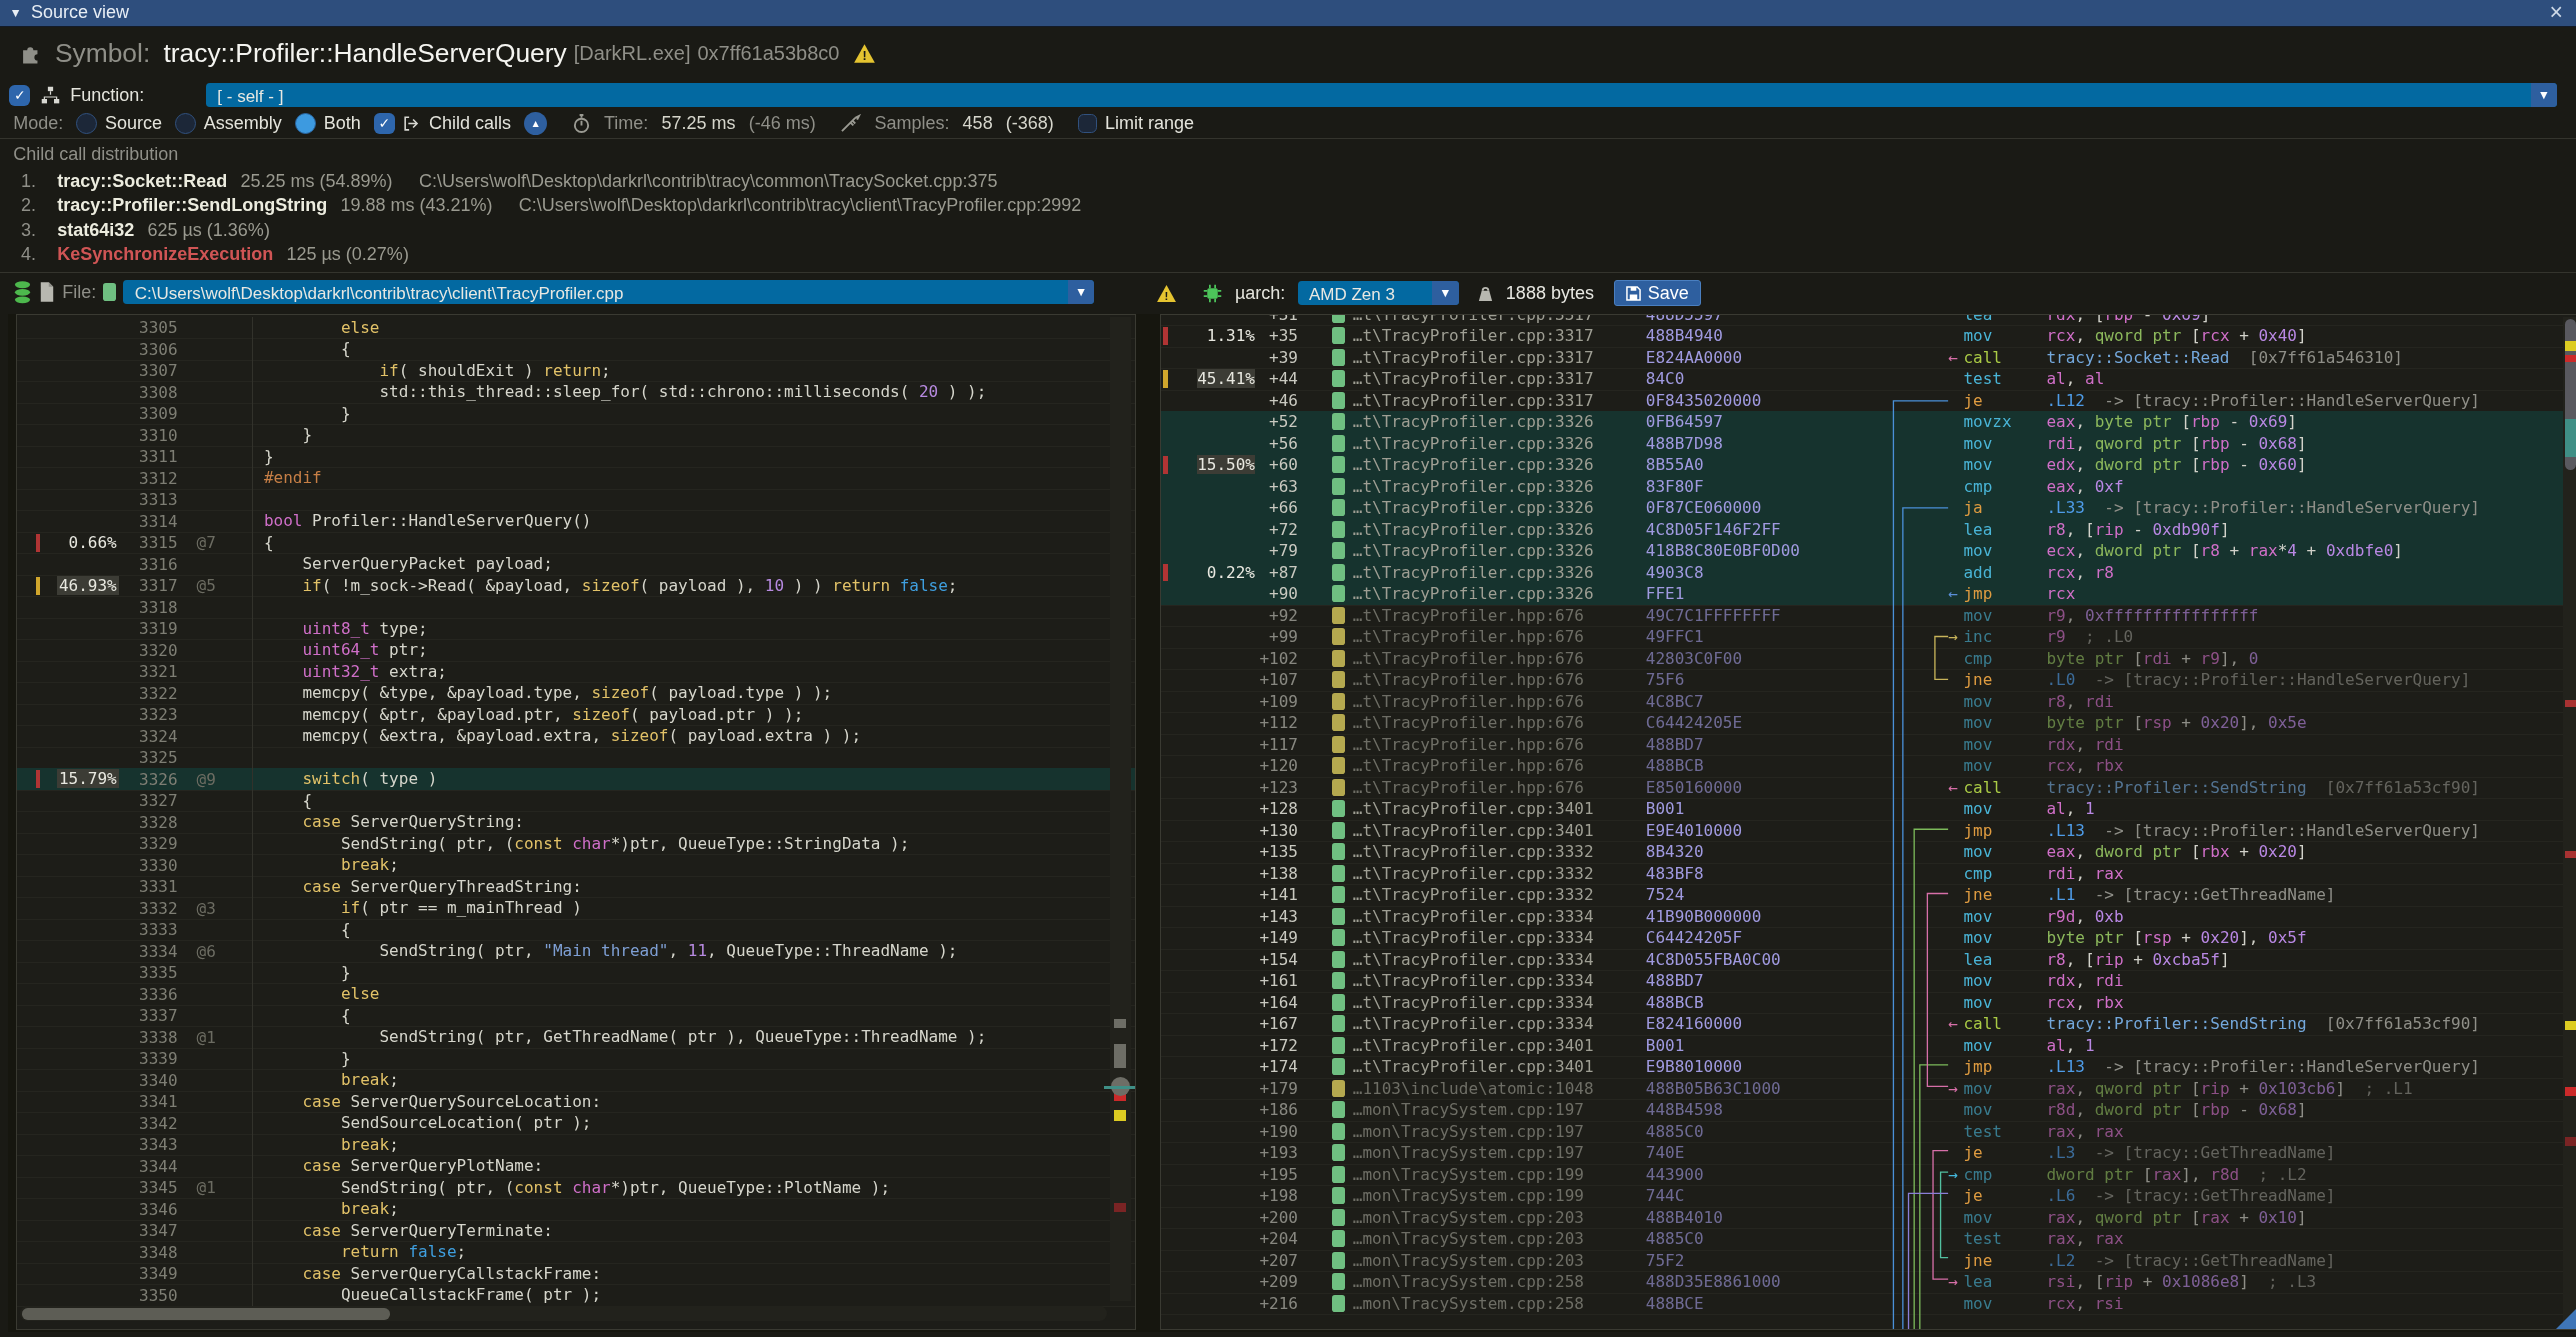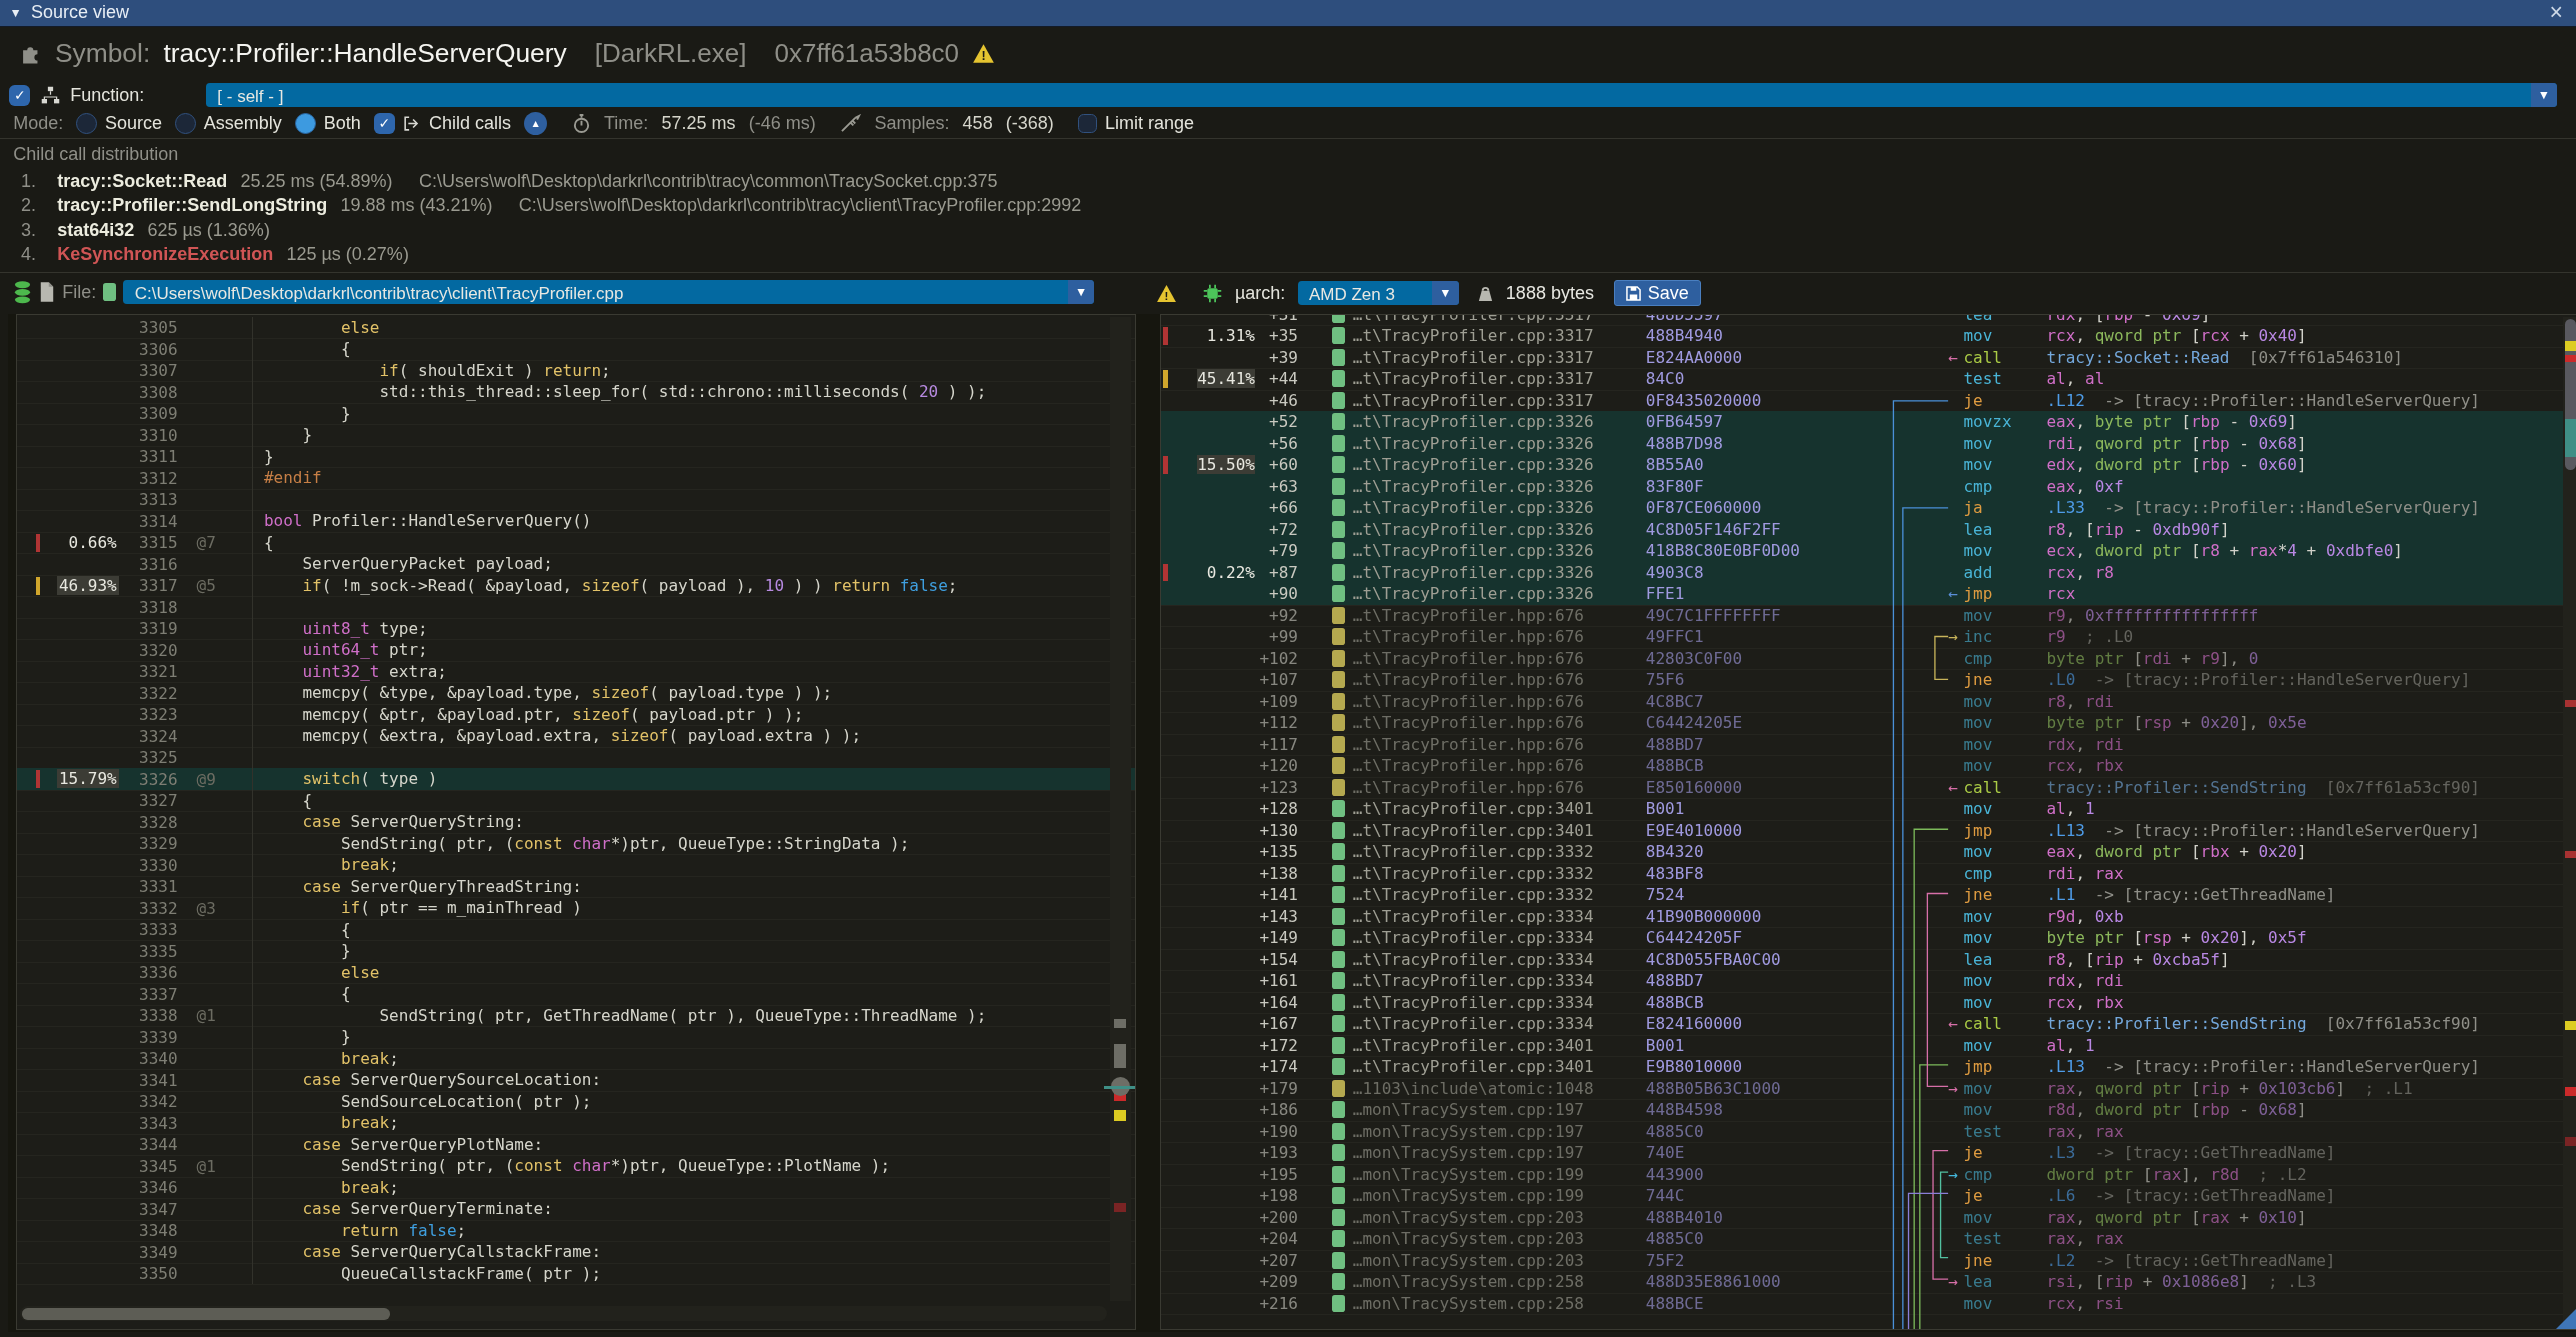--- a/index.html
+++ b/index.html
@@ -9,21 +9,21 @@
   .titlebar{position:absolute;left:0;top:0;width:100%;height:25.5px;background:#2e4e7d;
             display:flex;align-items:center;border-bottom:0.9px solid #121a28;}
   .tb-collapse{color:#e8eef5;font-size:12.3px;margin-left:9.4px;cursor:pointer;}
   .tb-title{color:#e8eef5;font-size:18px;margin-left:9.4px;}
   .tb-close{position:absolute;right:13.2px;top:0;color:#cdd8e6;font-size:23px;line-height:24.6px;cursor:pointer;}
   
   .symbol-row{position:absolute;left:0;top:28px;width:100%;height:51px;display:flex;align-items:center;}
   .symbol-row .icon{margin-left:19px;}
   .sym-label{color:#8f8f88;font-size:26.4px;margin-left:11.3px;}
   .sym-name{color:#f4f4f0;font-size:26.4px;margin-left:13.2px;}
-  .sym-meta{color:#8f8f88;font-size:26px;margin-left:28px;}
+  .sym-meta{color:#8f8f88;font-size:20px;margin-left:7px;}
   .warn-i{display:inline-block;margin-left:13.2px;}
   
   .fn-row{position:absolute;left:0;top:82px;width:100%;height:26.4px;display:flex;align-items:center;}
   .chk{display:inline-flex;align-items:center;justify-content:center;width:21px;height:21px;border-radius:5.7px;
        background:#2e66ac;color:#fff;font-size:14px;flex:none;}
   .chk.off{background:#1c2738;border:1.9px solid #31517e;width:17px;height:17px;color:transparent;}
   .fn-row .chk{margin-left:9.4px;}
   .fn-label{color:#e4e4dc;font-size:18px;margin-left:9.4px;}
   .combo{height:24.6px;background:#0369a1;border-radius:3.8px;display:flex;align-items:flex-end;position:relative;}
   .combo .val{color:#e8e8e2;font-size:17px;padding:0 11.3px;white-space:nowrap;overflow:hidden;}
@@ -323,20 +323,21 @@
           <div class="row"><div class="s-pct"><span class="ptxt"></span></div><div class="s-num">3324</div><div class="s-anno"></div><div class="s-code"><span class="tk-d">    memcpy( &amp;extra, &amp;payload.extra, </span><span class="tk-k">sizeof</span><span class="tk-d">( payload.extra ) );</span></div></div>
           <div class="row"><div class="s-pct"><span class="ptxt"></span></div><div class="s-num">3325</div><div class="s-anno"></div><div class="s-code"></div></div>
           <div class="row hl"><div class="s-pct"><i class="pbar r"></i><span class="ptxt boxed">15.79%</span></div><div class="s-num">3326</div><div class="s-anno">@9</div><div class="s-code"><span class="tk-d">    </span><span class="tk-k">switch</span><span class="tk-d">( type )</span></div></div>
           <div class="row"><div class="s-pct"><span class="ptxt"></span></div><div class="s-num">3327</div><div class="s-anno"></div><div class="s-code"><span class="tk-d">    {</span></div></div>
           <div class="row"><div class="s-pct"><span class="ptxt"></span></div><div class="s-num">3328</div><div class="s-anno"></div><div class="s-code"><span class="tk-d">    </span><span class="tk-k">case</span><span class="tk-d"> ServerQueryString:</span></div></div>
           <div class="row"><div class="s-pct"><span class="ptxt"></span></div><div class="s-num">3329</div><div class="s-anno"></div><div class="s-code"><span class="tk-d">        SendString( ptr, (</span><span class="tk-k">const</span><span class="tk-d"> </span><span class="tk-t">char</span><span class="tk-d">*)ptr, QueueType::StringData );</span></div></div>
           <div class="row"><div class="s-pct"><span class="ptxt"></span></div><div class="s-num">3330</div><div class="s-anno"></div><div class="s-code"><span class="tk-d">        </span><span class="tk-k">break</span><span class="tk-d">;</span></div></div>
           <div class="row"><div class="s-pct"><span class="ptxt"></span></div><div class="s-num">3331</div><div class="s-anno"></div><div class="s-code"><span class="tk-d">    </span><span class="tk-k">case</span><span class="tk-d"> ServerQueryThreadString:</span></div></div>
           <div class="row"><div class="s-pct"><span class="ptxt"></span></div><div class="s-num">3332</div><div class="s-anno">@3</div><div class="s-code"><span class="tk-d">        </span><span class="tk-k">if</span><span class="tk-d">( ptr == m_mainThread )</span></div></div>
           <div class="row"><div class="s-pct"><span class="ptxt"></span></div><div class="s-num">3333</div><div class="s-anno"></div><div class="s-code"><span class="tk-d">        {</span></div></div>
+          <div class="row"><div class="s-pct"><span class="ptxt"></span></div><div class="s-num">3334</div><div class="s-anno">@6</div><div class="s-code"><span class="tk-d">            SendString( ptr, </span><span class="tk-s">"Main thread"</span><span class="tk-d">, </span><span class="tk-n">11</span><span class="tk-d">, QueueType::ThreadName );</span></div></div>
           <div class="row"><div class="s-pct"><span class="ptxt"></span></div><div class="s-num">3335</div><div class="s-anno"></div><div class="s-code"><span class="tk-d">        }</span></div></div>
           <div class="row"><div class="s-pct"><span class="ptxt"></span></div><div class="s-num">3336</div><div class="s-anno"></div><div class="s-code"><span class="tk-d">        </span><span class="tk-k">else</span></div></div>
           <div class="row"><div class="s-pct"><span class="ptxt"></span></div><div class="s-num">3337</div><div class="s-anno"></div><div class="s-code"><span class="tk-d">        {</span></div></div>
           <div class="row"><div class="s-pct"><span class="ptxt"></span></div><div class="s-num">3338</div><div class="s-anno">@1</div><div class="s-code"><span class="tk-d">            SendString( ptr, GetThreadName( ptr ), QueueType::ThreadName );</span></div></div>
           <div class="row"><div class="s-pct"><span class="ptxt"></span></div><div class="s-num">3339</div><div class="s-anno"></div><div class="s-code"><span class="tk-d">        }</span></div></div>
           <div class="row"><div class="s-pct"><span class="ptxt"></span></div><div class="s-num">3340</div><div class="s-anno"></div><div class="s-code"><span class="tk-d">        </span><span class="tk-k">break</span><span class="tk-d">;</span></div></div>
           <div class="row"><div class="s-pct"><span class="ptxt"></span></div><div class="s-num">3341</div><div class="s-anno"></div><div class="s-code"><span class="tk-d">    </span><span class="tk-k">case</span><span class="tk-d"> ServerQuerySourceLocation:</span></div></div>
           <div class="row"><div class="s-pct"><span class="ptxt"></span></div><div class="s-num">3342</div><div class="s-anno"></div><div class="s-code"><span class="tk-d">        SendSourceLocation( ptr );</span></div></div>
           <div class="row"><div class="s-pct"><span class="ptxt"></span></div><div class="s-num">3343</div><div class="s-anno"></div><div class="s-code"><span class="tk-d">        </span><span class="tk-k">break</span><span class="tk-d">;</span></div></div>
           <div class="row"><div class="s-pct"><span class="ptxt"></span></div><div class="s-num">3344</div><div class="s-anno"></div><div class="s-code"><span class="tk-d">    </span><span class="tk-k">case</span><span class="tk-d"> ServerQueryPlotName:</span></div></div>

